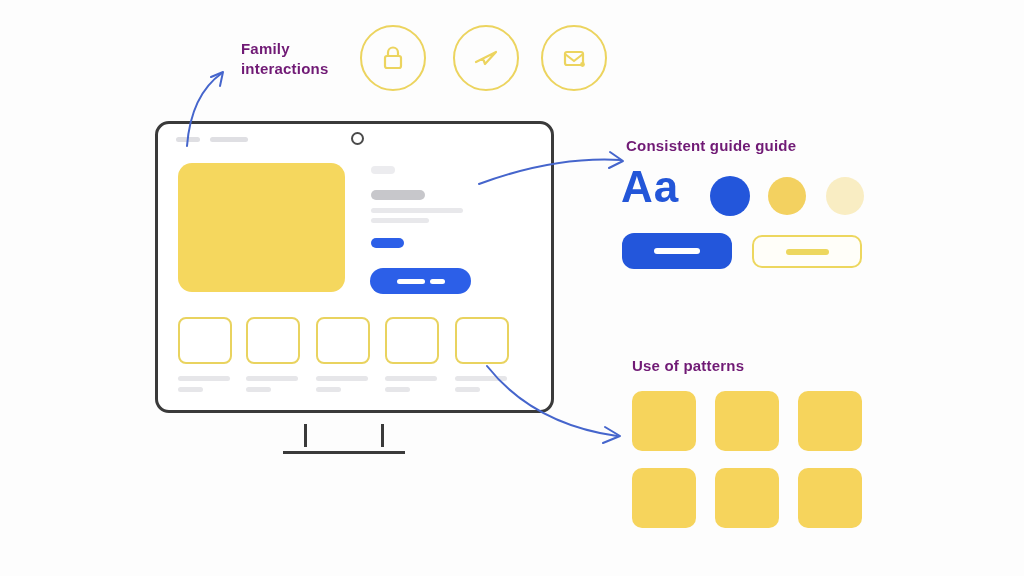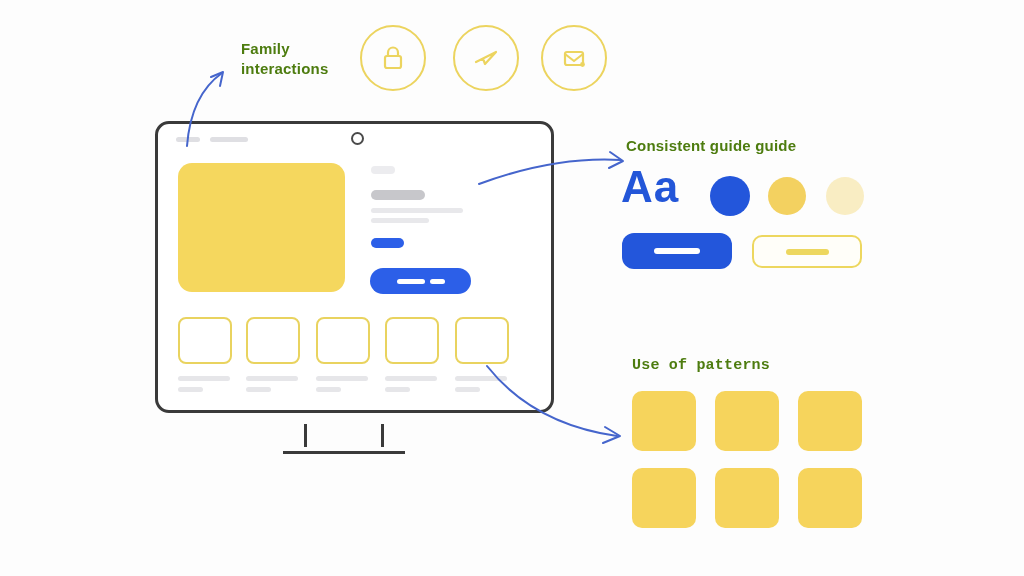--- a/index.html
+++ b/index.html
@@ -8,29 +8,29 @@
     position:relative;
     width:1024px; height:576px;
     background:#fdfdfd;
     font-family:"Liberation Sans", sans-serif;
     overflow:hidden;
   }
   .abs { position:absolute; }
 
   
   .note {
-    color:#4d7c0f;
+    color:#701a75;
     font-size:15px;
     font-weight:700;
     line-height:20px;
     letter-spacing:.2px;
   }
   #note-family { left:241px; top:39px; width:105px; }
   #note-style  { left:626px; top:136px; }
-  #note-patterns { left:632px; top:356px;font-family:Liberation Mono, monospace; }
+  #note-patterns { left:632px; top:356px; }
 
   
   .feature-circle {
     width:66px; height:66px;
     border:2px solid #ecd45f;
     border-radius:50%;
     display:flex; align-items:center; justify-content:center;
     background:transparent;
   }
   #circ-lock { left:360px; top:25px; }

